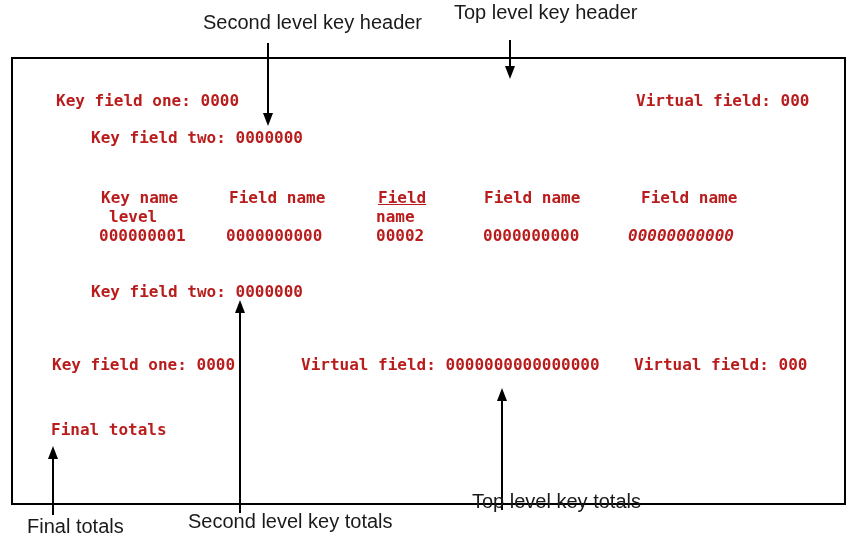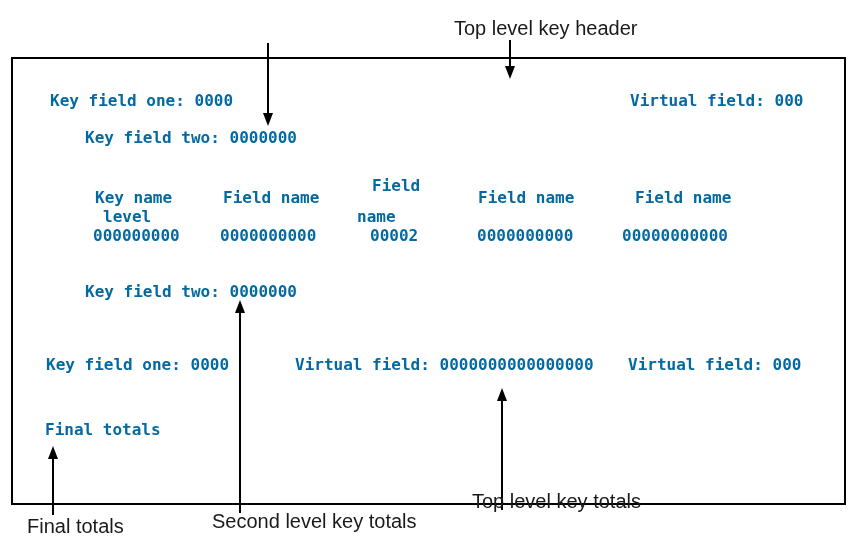--- a/index.html
+++ b/index.html
@@ -15,62 +15,63 @@
   }
   .report-box {
     position:absolute; left:11px; top:57px;
     width:831px; height:444px;
     border:2px solid #000000; background:#ffffff;
   }
   .mono {
     position:absolute;
     font-family:"DejaVu Sans Mono", monospace;
     font-weight:bold; font-size:16px; line-height:16px;
-    color:#0369a1; white-space:pre;
+    color:#b91c1c; white-space:pre;margin-left:6px;
   }
   .shaft { position:absolute; width:2px; background:#000000; }
   .head-down {
     position:absolute; width:0; height:0;
     border-left:5px solid transparent; border-right:5px solid transparent;
     border-top:13px solid #000000;
   }
   .head-up {
     position:absolute; width:0; height:0;
     border-left:5px solid transparent; border-right:5px solid transparent;
     border-bottom:13px solid #000000;
   }
 </style>
 </head>
 <body>
 
 <div id="stage">
 
-  <div class="ann" style="left:454px; top:17px;">Top level key header</div>
+  <div class="ann" style="left:203px; top:11px;">Second level key header</div>
+  <div class="ann" style="left:454px; top:1px;">Top level key header</div>
 
   <div class="report-box">
 
     <div class="mono" style="left:37px; top:34px;">Key field one: 0000</div>
     <div class="mono" style="left:617px; top:34px;">Virtual field: 000</div>
 
     <div class="mono" style="left:72px; top:71px;">Key field two: 0000000</div>
 
     <div class="mono" style="left:82px; top:131px;">Key name</div>
     <div class="mono" style="left:210px; top:131px;">Field name</div>
-    <div class="mono" style="left:359px; top:119px;">Field</div>
+    <div class="mono" style="left:359px; top:131px;text-decoration:underline;">Field</div>
     <div class="mono" style="left:465px; top:131px;">Field name</div>
     <div class="mono" style="left:622px; top:131px;">Field name</div>
 
     <div class="mono" style="left:90px; top:150px;">level</div>
-    <div class="mono" style="left:344px; top:150px;">name</div>
+    <div class="mono" style="left:357px; top:150px;">name</div>
 
-    <div class="mono" style="left:80px; top:169px;">000000000</div>
+    <div class="mono" style="left:80px; top:169px;">000000001</div>
     <div class="mono" style="left:207px; top:169px;">0000000000</div>
     <div class="mono" style="left:357px; top:169px;">00002</div>
     <div class="mono" style="left:464px; top:169px;">0000000000</div>
-    <div class="mono" style="left:609px; top:169px;">00000000000</div>
+    <div class="mono" style="left:609px; top:169px;font-style:italic;">00000000000</div>
 
     <div class="mono" style="left:72px; top:225px;">Key field two: 0000000</div>
 
     <div class="mono" style="left:33px; top:298px;">Key field one: 0000</div>
     <div class="mono" style="left:282px; top:298px;">Virtual field: 0000000000000000</div>
     <div class="mono" style="left:615px; top:298px;">Virtual field: 000</div>
 
     <div class="mono" style="left:32px; top:363px;">Final totals</div>
   </div>
 
@@ -93,16 +94,16 @@
     <div class="head-up" style="left:235px; top:300px;"></div>
     <div class="shaft" style="left:239px; top:310px; height:203px;"></div>
   </div>
 
   <div>
     <div class="head-up" style="left:497px; top:388px;"></div>
     <div class="shaft" style="left:501px; top:398px; height:112px;"></div>
   </div>
 
   <div class="ann" style="left:27px; top:515px;">Final totals</div>
-  <div class="ann" style="left:212px; top:510px;">Second level key totals</div>
+  <div class="ann" style="left:188px; top:510px;">Second level key totals</div>
   <div class="ann" style="left:472px; top:490px;">Top level key totals</div>
 
 </div>
 
 </body></html>

